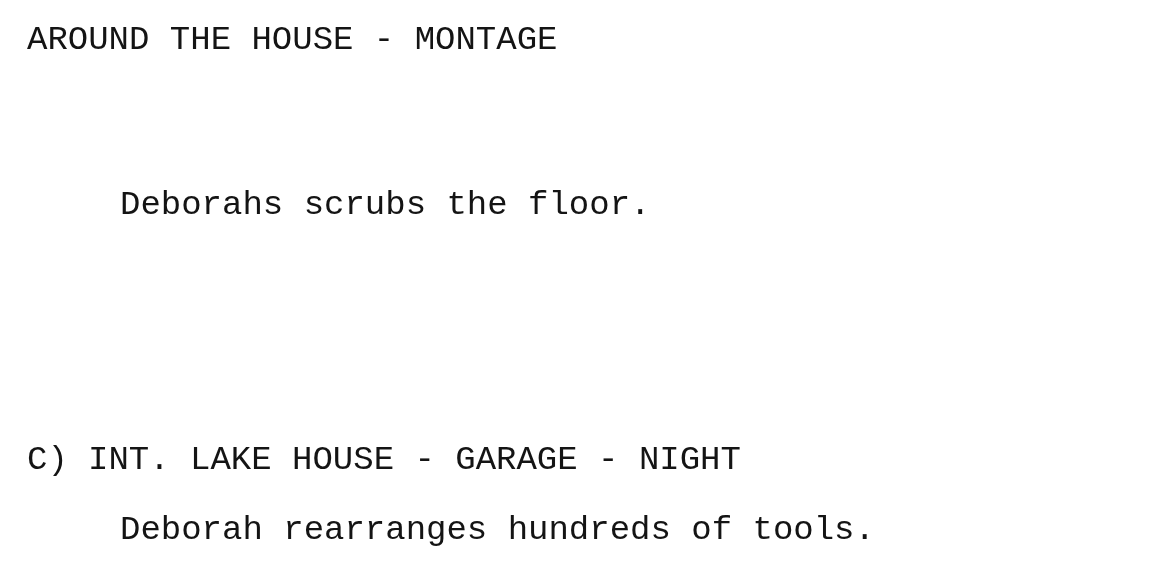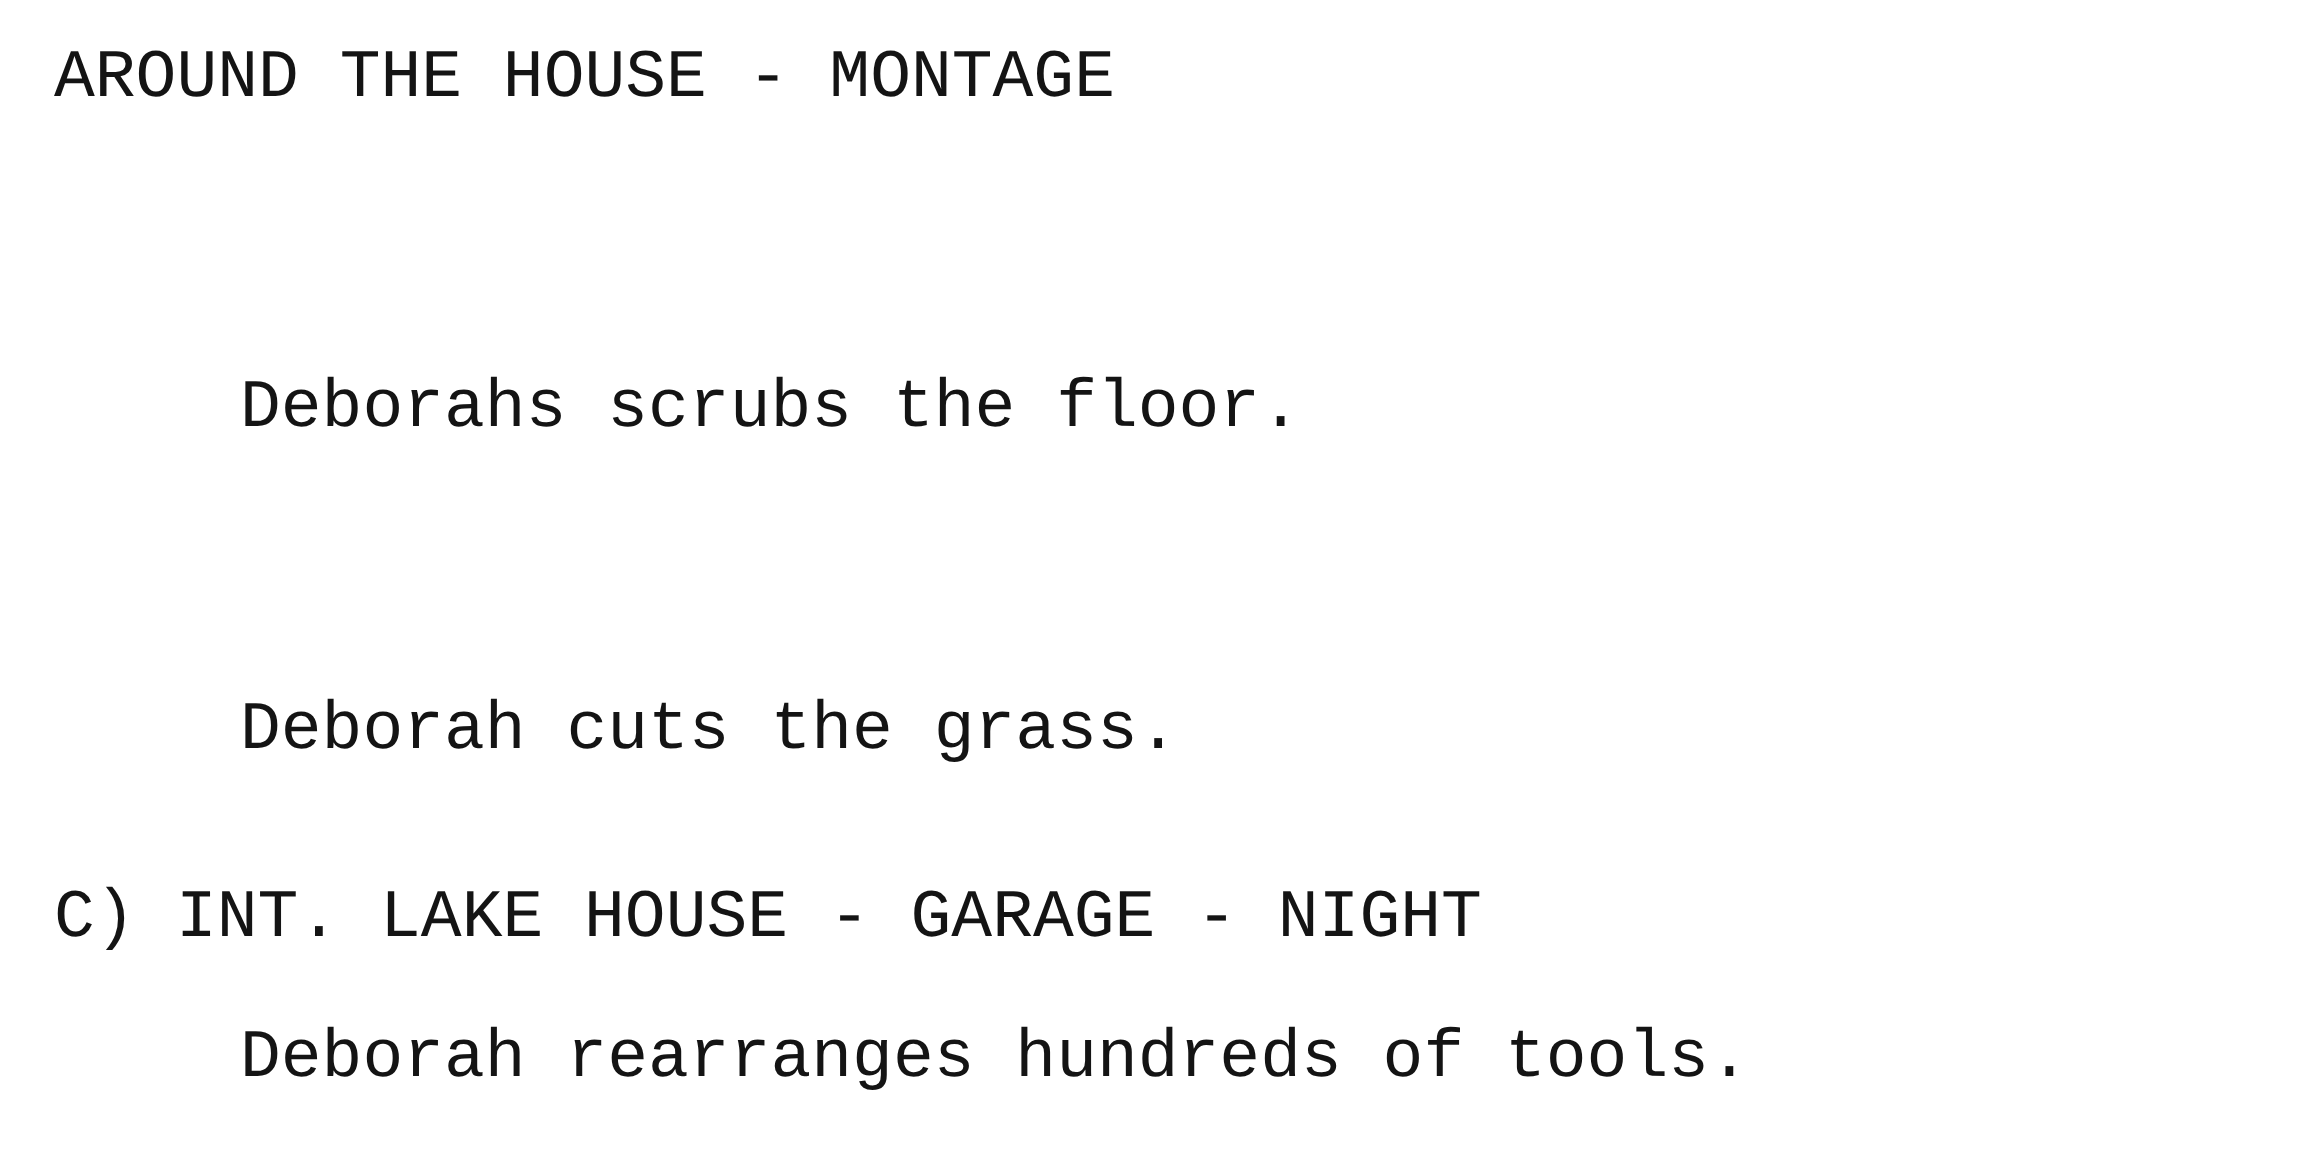--- a/index.html
+++ b/index.html
@@ -37,19 +37,18 @@
 <body>
 
 <div class="page">
 
   <div class="line" style="top:23px">AROUND THE HOUSE - MONTAGE</div>
 
 
   <div class="line indent" style="top:188px">Deborahs scrubs the floor.</div>
 
 
-  <div class="line indent" style="top:349px">Deborah cuts the grass.</div>
 
   <div class="line" style="top:443px"><span class="scene-letter">C)</span><span>INT. LAKE HOUSE - GARAGE - NIGHT</span></div>
 
   <div class="line indent" style="top:513px">Deborah rearranges hundreds of tools.</div>
 
 </div>
 
 </body></html>

